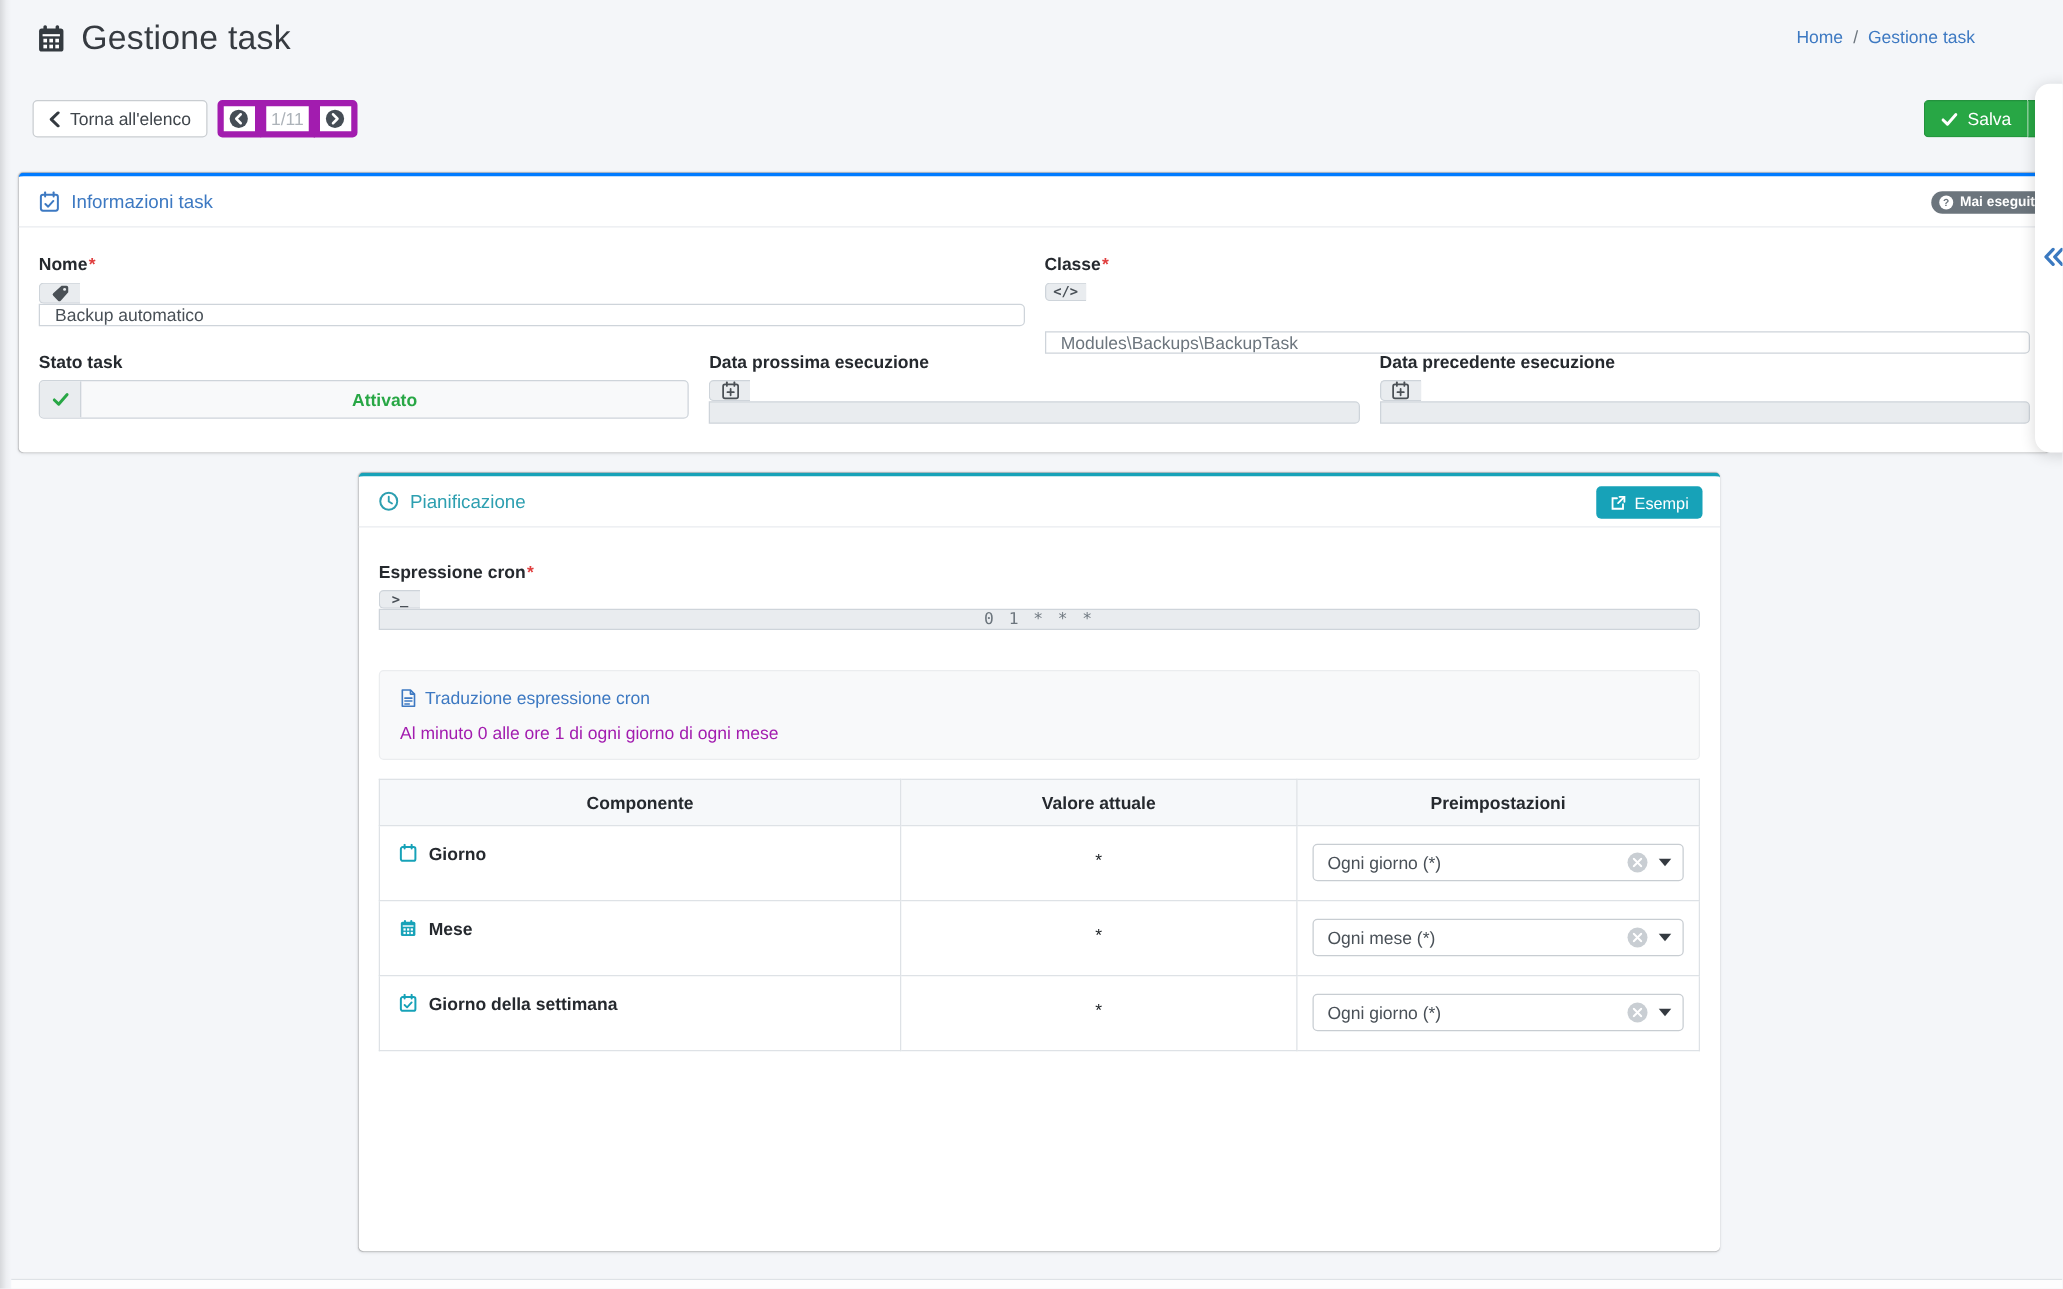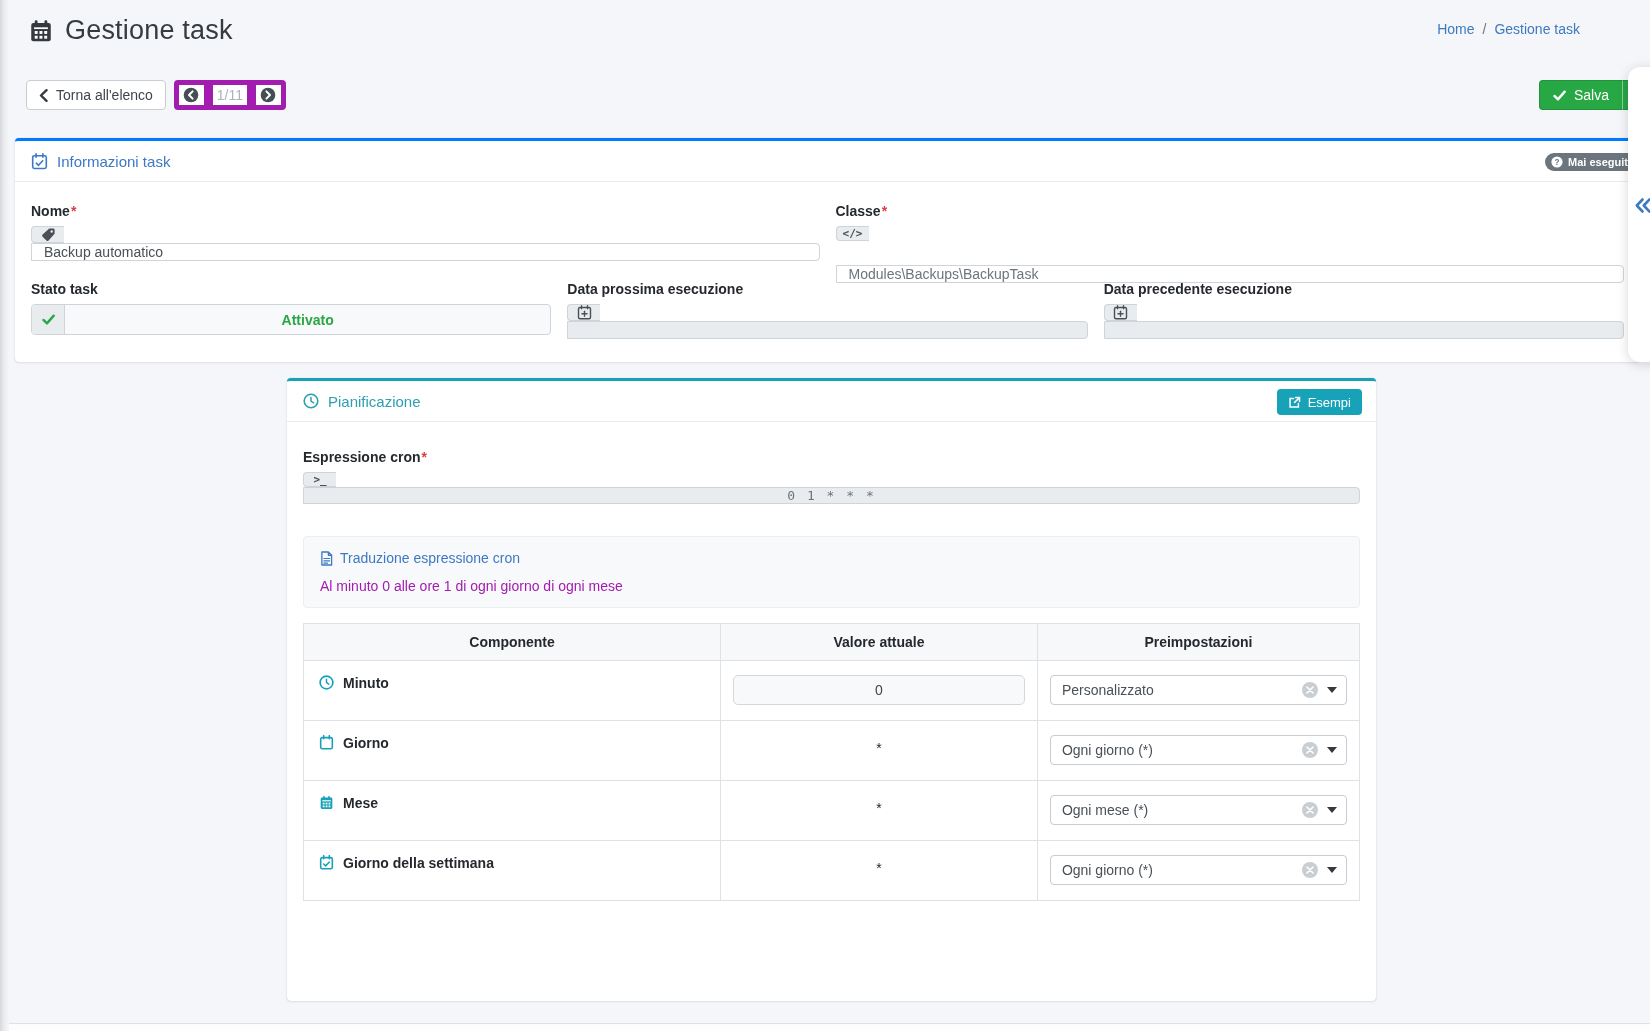--- a/index.html
+++ b/index.html
@@ -336,45 +336,20 @@
           <th>Valore attuale</th>
           <th>Preimpostazioni</th>
         </tr>
       </thead>
       <tbody>
         <tr>
           <td>
               <div class="comp-cell">
             <span class="ico">
               <svg width="15" height="15" viewBox="0 0 16 16">
-                    <circle cx="8" cy="8" r="6.8" fill="none" stroke="#17a2b8" stroke-width="1.8"></circle>
-                    <path d="M8 4.6 V8.2 L10.4 9.7" stroke="#17a2b8" stroke-width="1.6" fill="none" stroke-linecap="round"></path>
-                  </svg>
-            </span>
-            <span class="comp-label">Minuto</span>
-          </div>
-            </td>
-          <td><input class="value-input" value="0" style=""></td>
-          <td>
-              <div class="select-box">
-            <span class="select-text">Personalizzato</span>
-            <span class="clear-icon">
-                  <svg width="8" height="8" viewBox="0 0 8 8">
-                    <path d="M1 1 L7 7 M7 1 L1 7" stroke="#fff" stroke-width="1.6" stroke-linecap="round"></path>
-                  </svg>
-                </span>
-            <span class="caret-d"></span>
-          </div>
-            </td>
-        </tr>
-        <tr>
-          <td>
-              <div class="comp-cell">
-            <span class="ico">
-              <svg width="15" height="15" viewBox="0 0 16 16">
                     <rect x="1.8" y="2.8" width="12.4" height="11.8" rx="1.6" fill="none" stroke="#17a2b8" stroke-width="1.7"></rect>
                     <line x1="5" y1="0.8" x2="5" y2="4" stroke="#17a2b8" stroke-width="1.7" stroke-linecap="round"></line>
                     <line x1="11" y1="0.8" x2="11" y2="4" stroke="#17a2b8" stroke-width="1.7" stroke-linecap="round"></line>
                   </svg>
             </span>
             <span class="comp-label">Giorno</span>
           </div>
             </td>
           <td>
               <div class="value-star">*</div>

